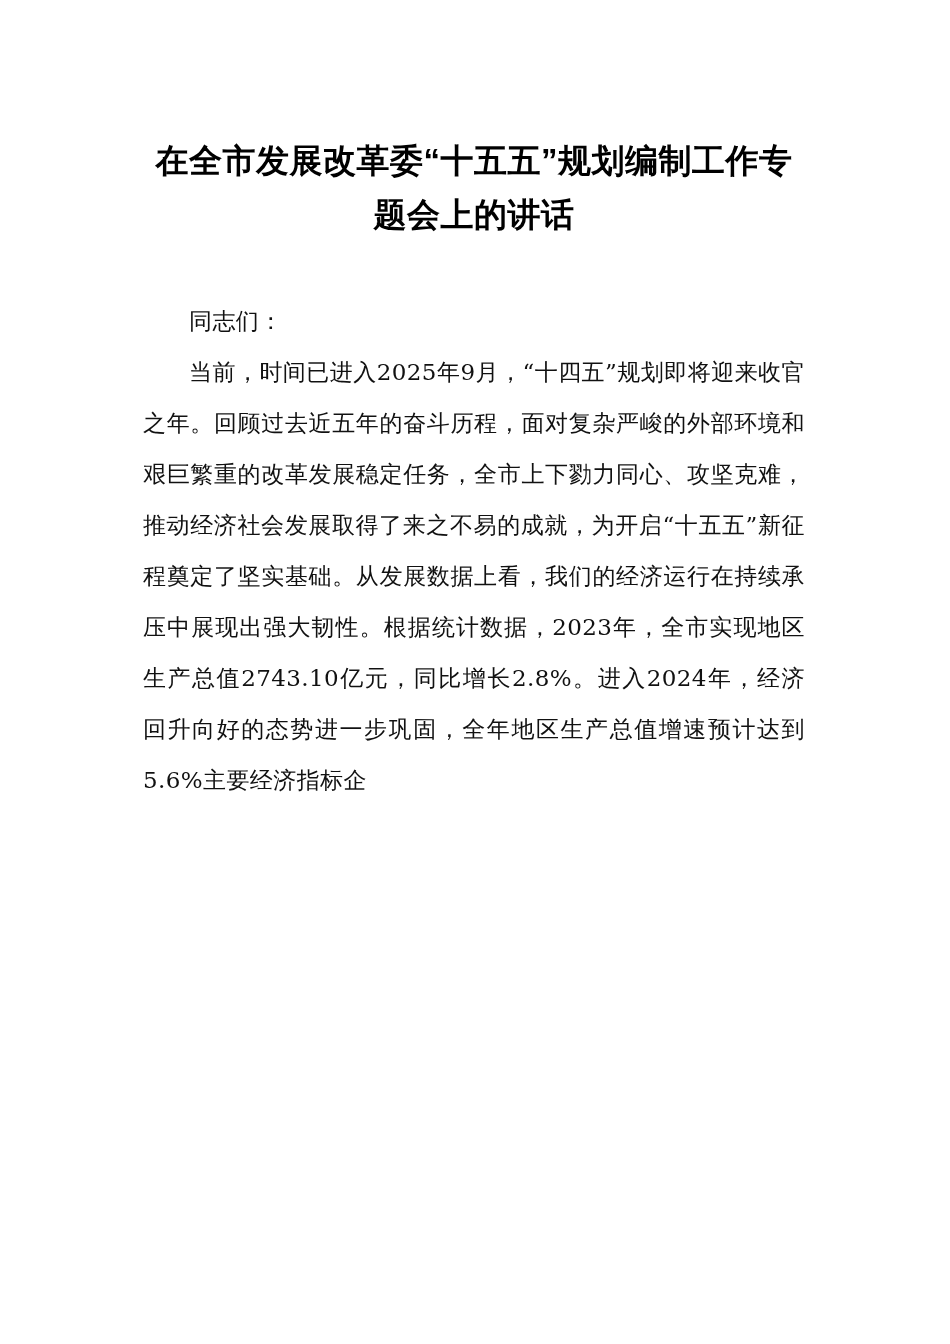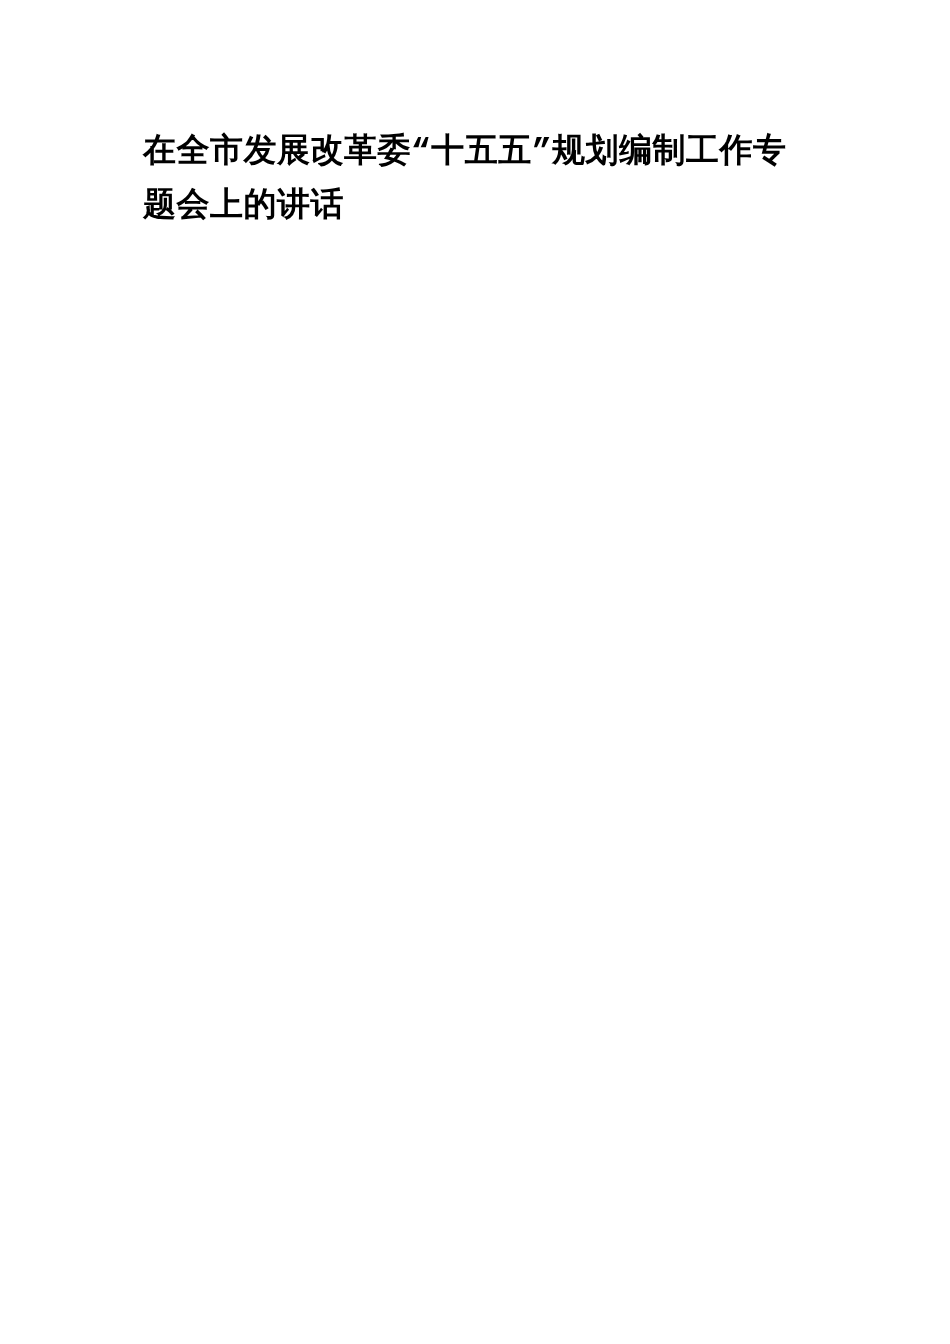--- a/index.html
+++ b/index.html
@@ -3,32 +3,34 @@
 <meta charset="utf-8">
 <style>
   html, body { margin: 0; padding: 0; background: #ffffff; }
   body { width: 950px; height: 1344px; position: relative; overflow: hidden; }
   .page {
     position: absolute; left: 143px; top: 126px; width: 662px;
     color: #111111;
     font-family: "DejaVu Serif", "Liberation Serif", serif;
   }
   .title {
-    margin: 0; text-align: left; font-weight: bold;
-    font-family: Liberation Mono, monospace;
+    margin: 8px; text-align: center; font-weight: bold;
+    font-family: Liberation Sans, sans-serif;
     font-size: 33px; line-height: 54px; letter-spacing: 0.5px;
     color: #000;
   }
   .body { margin-top: 54px; }
   .p {
     margin: 0; font-size: 23px; line-height: 51px;
     text-align: justify; text-indent: 2em; letter-spacing: 0.4px;
   }
   .p.heading { text-indent: 2em; }
 </style>
 </head>
 <body>
 
 <div class="page">
   <h1 class="title">在全市发展改革委“十五五”规划编制工作专题会上的讲话</h1>
   <div class="body">
+    <p class="p">同志们：</p>
+    <p class="p">当前，时间已进入2025年9月，“十四五”规划即将迎来收官之年。回顾过去近五年的奋斗历程，面对复杂严峻的外部环境和艰巨繁重的改革发展稳定任务，全市上下勠力同心、攻坚克难，推动经济社会发展取得了来之不易的成就，为开启“十五五”新征程奠定了坚实基础。从发展数据上看，我们的经济运行在持续承压中展现出强大韧性。根据统计数据，2023年，全市实现地区生产总值2743.10亿元，同比增长2.8%。进入2024年，经济回升向好的态势进一步巩固，全年地区生产总值增速预计达到5.6%主要经济指标企</p>
   </div>
 </div>
 
 </body></html>

